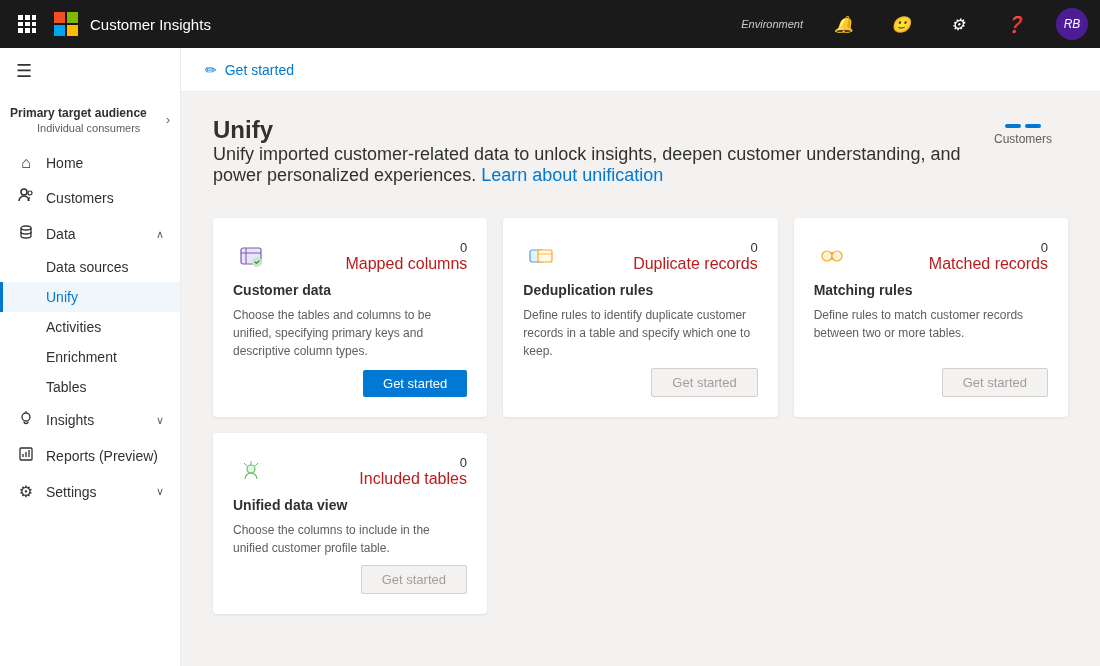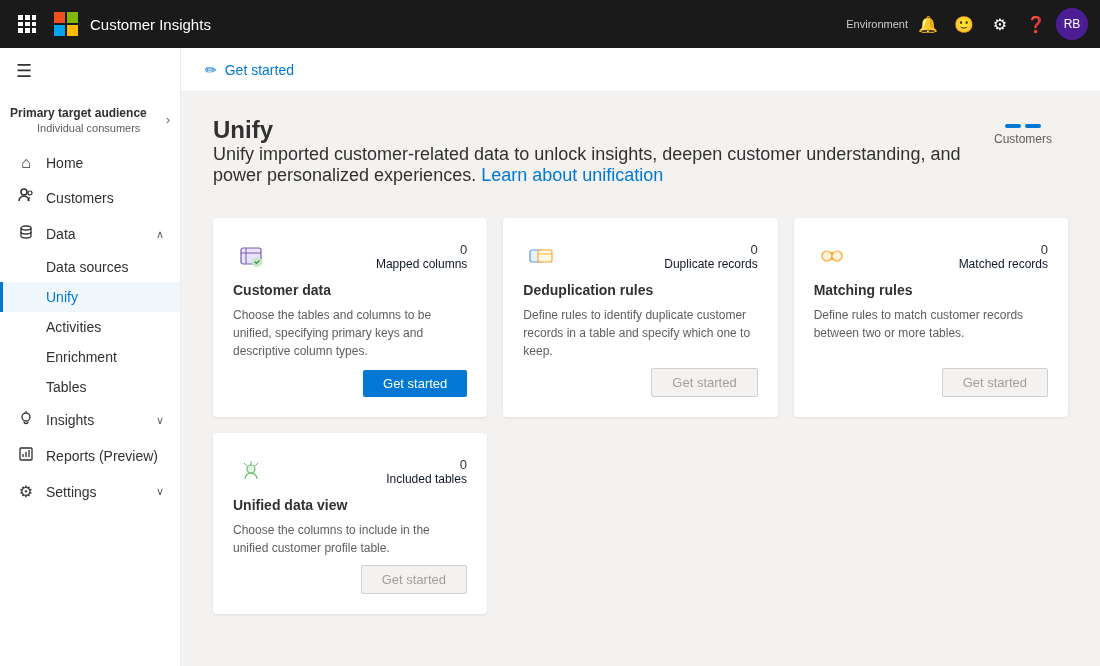--- a/index.html
+++ b/index.html
@@ -40,21 +40,22 @@
     .ms-logo .y { background: #ffb900; }
     .topbar-title {
       color: white;
       font-size: 15px;
       font-weight: 400;
       flex: 1;
     }
     .topbar-right {
       display: flex;
       align-items: center;
-      gap: 4px;
+      gap: 25px;
+      font-style: italic;
     }
     .topbar-env {
       color: #ccc;
       font-size: 11px;
       text-align: center;
       line-height: 1.3;
     }
     .topbar-icon {
       color: white;
       font-size: 16px;
@@ -275,22 +276,22 @@
       display: flex;
       align-items: center;
       justify-content: flex-end;
       gap: 4px;
     }
     .card-count {
       font-size: 13px;
       color: #323130;
     }
     .card-count-label {
-      font-size: 12px;
-      color: #0f172a;
+      font-size: 16px;
+      color: #b91c1c;
     }
     .card-description {
       font-size: 12px;
       color: #605e5c;
       line-height: 1.5;
       flex: 1;
     }
     .card-action {
       margin-top: auto;
       display: flex;

